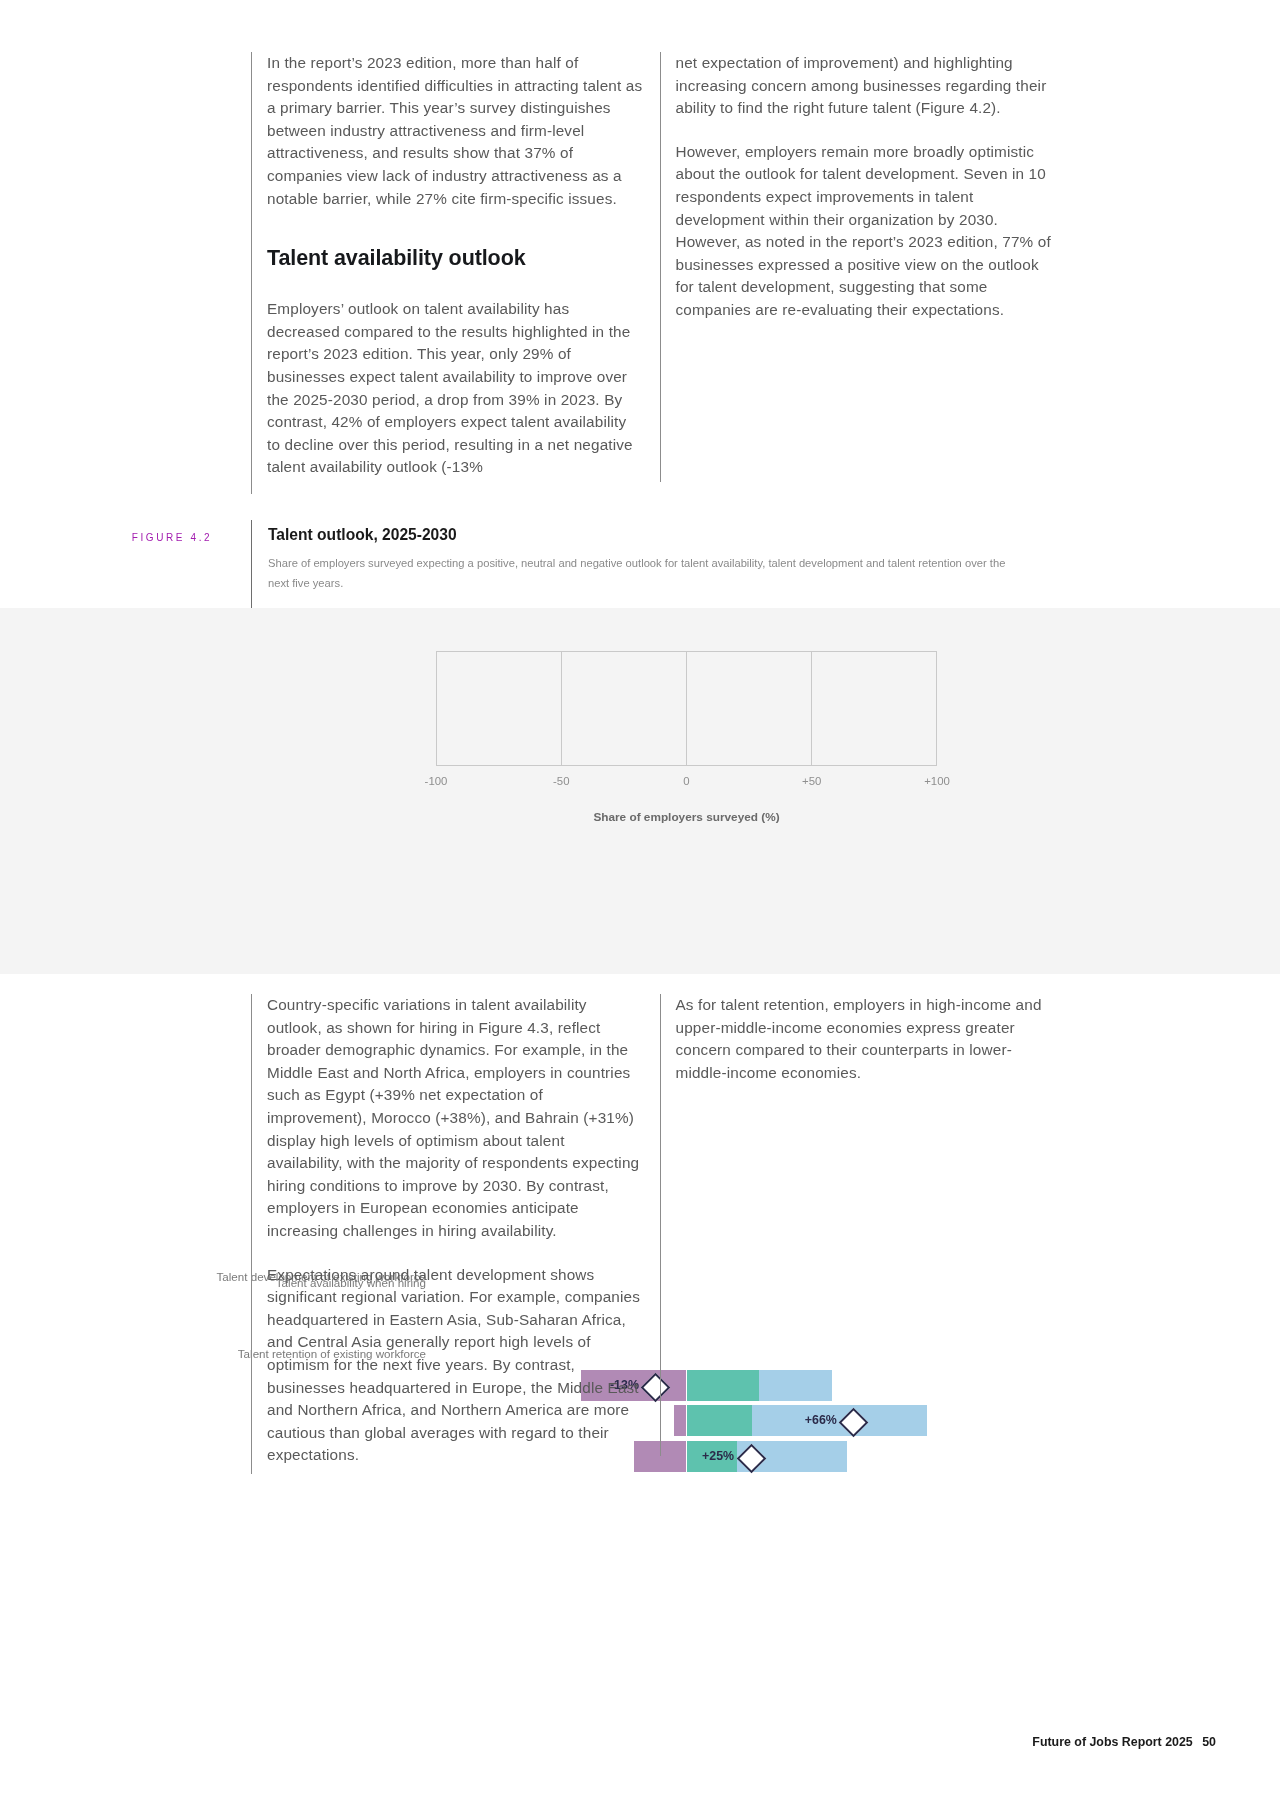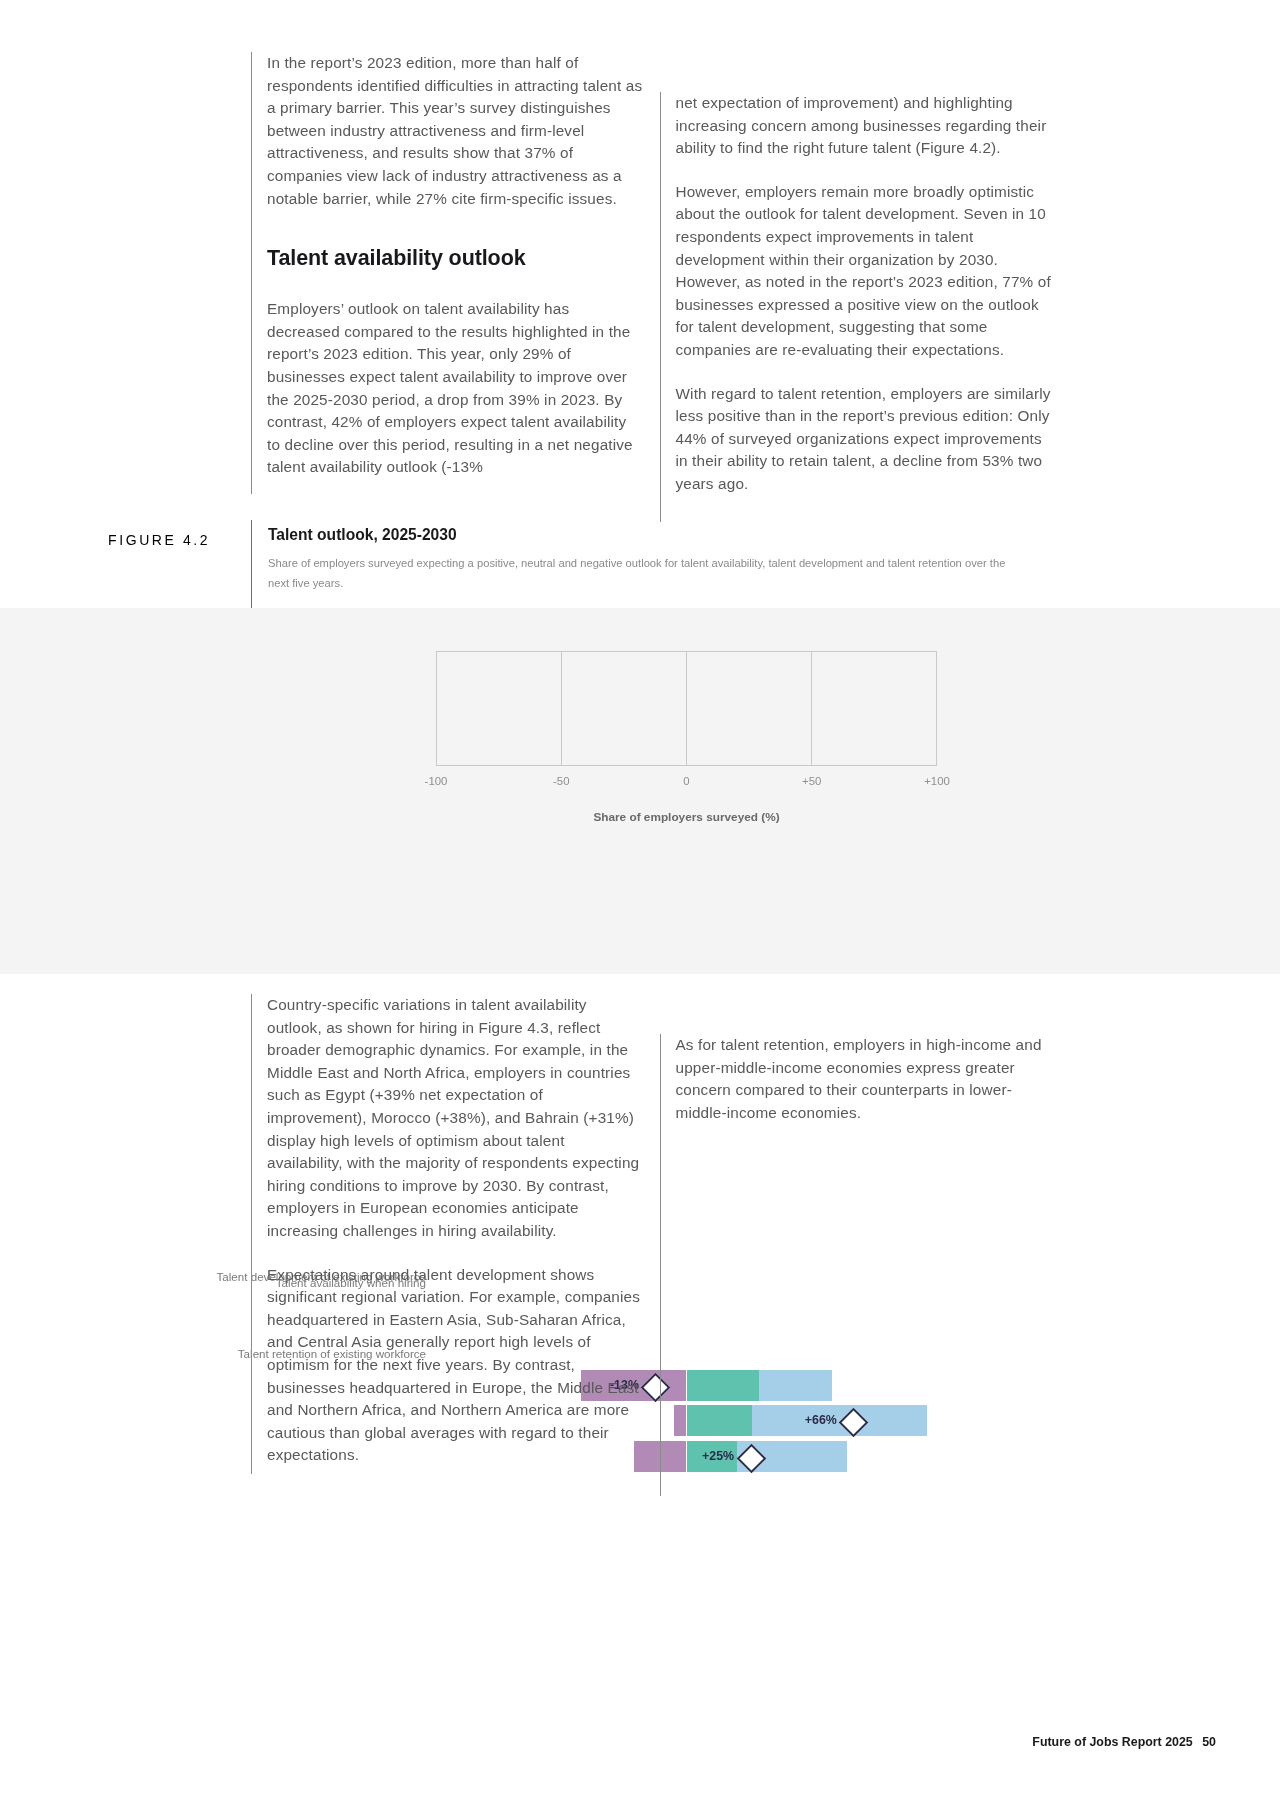--- a/index.html
+++ b/index.html
@@ -10,40 +10,40 @@
     color:#4d4d4d;
     position:relative;
     overflow:hidden;
   }
   .page{position:relative;width:1280px;height:1809px;}
 
   
   .topcols{position:absolute;left:251px;top:52px;width:800px;display:flex;}
   .col{position:relative;padding-left:16px;}
   .col.left{width:390px;}
-  .col.right{width:390px;margin-left:17px;margin-top:40px;}
+  .col.right{width:390px;margin-left:17px;}
   .col .rule{position:absolute;left:0;top:0;bottom:0;width:1px;background:#8c8c8c;}
   .col.left .rule{height:442px;}
   .col.right .rule{height:430px;}
   p.body{
     font-size:15.3px;line-height:22.6px;color:#595959;
     margin:0 0 21px 0;
     letter-spacing:0.01em;
   }
   h2.section{
     font-size:21.5px;line-height:28px;font-weight:bold;color:#17191c;
     margin:34px 0 26px 0;letter-spacing:-0.1px;
   }
 
   
   .fig-header{position:absolute;left:108px;top:528px;width:940px;}
   .fig-num{
     position:absolute;left:0;top:4px;width:128px;
-    font-size:14px;letter-spacing:2.6px;color:#000000;
-    text-align:left;
+    font-size:10px;letter-spacing:2.6px;color:#a21caf;
+    text-align:center;
   }
   .fig-meta{position:absolute;left:143px;top:-8px;width:790px;padding-left:17px;}
   .fig-meta .rule{position:absolute;left:0;top:0;height:88px;width:1px;background:#6e6e6e;}
   .fig-title{font-size:15.6px;font-weight:bold;color:#1a1a1a;margin:6px 0 9px 0;}
   .fig-sub{font-size:11.2px;line-height:20px;color:#8a8a8a;max-width:740px;}
 
   
   .chart-panel{
     position:absolute;left:0;top:608px;width:1280px;height:366px;
     background:#f4f4f4;
@@ -127,21 +127,20 @@
       <div class="rule"></div>
       <p class="body">In the report’s 2023 edition, more than half of respondents identified difficulties in attracting talent as a primary barrier. This year’s survey distinguishes between industry attractiveness and firm-level attractiveness, and results show that 37% of companies view lack of industry attractiveness as a notable barrier, while 27% cite firm-specific issues.</p>
       <h2 class="section">Talent availability outlook</h2>
       <p class="body">Employers’ outlook on talent availability has decreased compared to the results highlighted in the report’s 2023 edition. This year, only 29% of businesses expect talent availability to improve over the 2025-2030 period, a drop from 39% in 2023. By contrast, 42% of employers expect talent availability to decline over this period, resulting in a net negative talent availability outlook (-13%</p>
     </div>
 
     <div class="col right">
       <div class="rule"></div>
       <p class="body">net expectation of improvement) and highlighting increasing concern among businesses regarding their ability to find the right future talent (Figure 4.2).</p>
       <p class="body">However, employers remain more broadly optimistic about the outlook for talent development. Seven in 10 respondents expect improvements in talent development within their organization by 2030. However, as noted in the report’s 2023 edition, 77% of businesses expressed a positive view on the outlook for talent development, suggesting that some companies are re-evaluating their expectations.</p>
-      <p class="body">With regard to talent retention, employers are similarly less positive than in the report’s previous edition: Only 44% of surveyed organizations expect improvements in their ability to retain talent, a decline from 53% two years ago.</p>
     </div>
 
   </div>
 
   <div class="fig-header">
     <div class="fig-num">FIGURE 4.2</div>
     <div class="fig-meta">
       <div class="rule"></div>
       <div class="fig-title">Talent outlook, 2025-2030</div>
       <div class="fig-sub">Share of employers surveyed expecting a positive, neutral and negative outlook for talent availability, talent development and talent retention over the next five years.</div>

